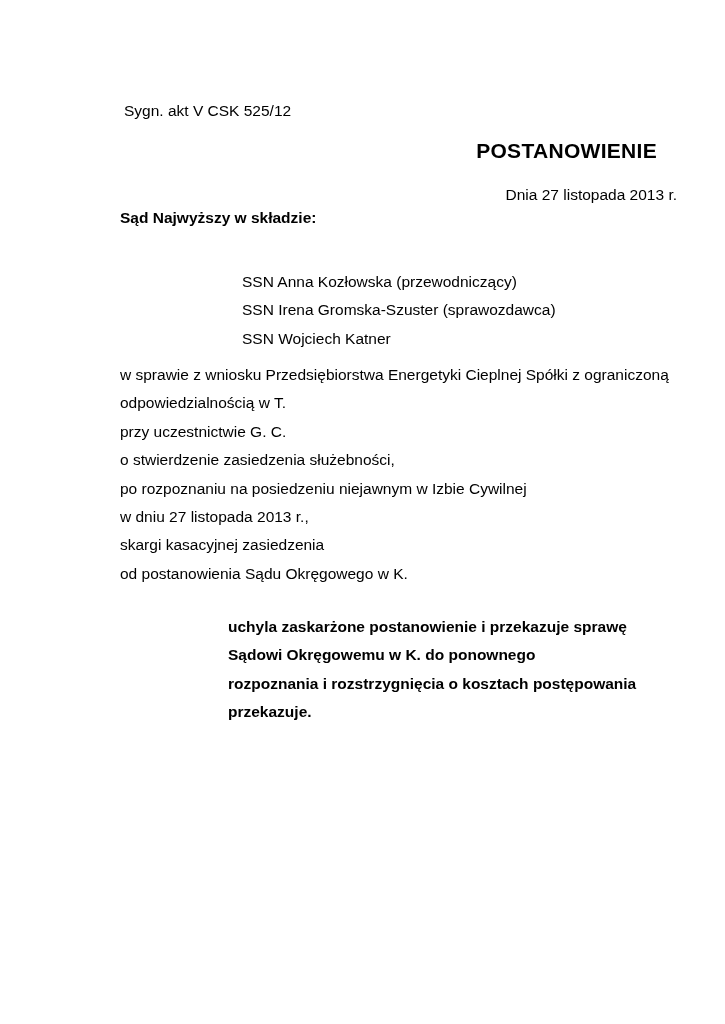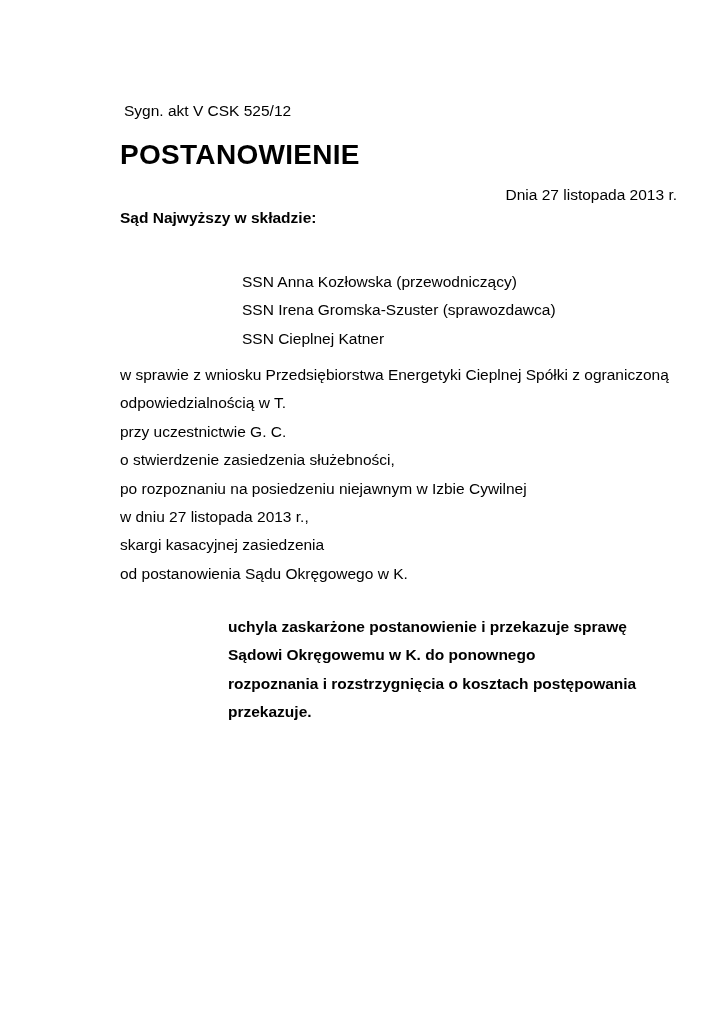--- a/index.html
+++ b/index.html
@@ -19,24 +19,24 @@
     }
     .case-number {
       position: absolute;
       top: 102px;
       left: 124px;
       white-space: nowrap;
     }
     .doc-title {
       position: absolute;
       top: 139px;
-      left: 120px;
+      left: 112px;
       width: 545px;
-      text-align: left;
-      font-size: 28px;
+      text-align: right;
+      font-size: 21px;
       font-weight: bold;
       letter-spacing: 0.3px;
     }
     .date-line {
       position: absolute;
       top: 186px;
       left: 132px;
       width: 545px;
       text-align: right;
       white-space: nowrap;
@@ -83,21 +83,21 @@
 
   <div class="doc-title">POSTANOWIENIE</div>
 
   <div class="date-line">Dnia 27 listopada 2013 r.</div>
 
   <div class="court-line">Sąd Najwyższy w składzie:</div>
 
   <div class="judges">
     <div class="line">SSN Anna Kozłowska (przewodniczący)</div>
     <div class="line">SSN Irena Gromska-Szuster (sprawozdawca)</div>
-    <div class="line">SSN Cieplnej Katner</div>
+    <div class="line">SSN Wojciech Katner</div>
   </div>
 
   <div class="facts">
     <div class="line">w sprawie z wniosku Przedsiębiorstwa Energetyki Cieplnej Spółki z ograniczoną</div>
     <div class="line">odpowiedzialnością w T.</div>
     <div class="line">przy uczestnictwie G. C.</div>
     <div class="line">o stwierdzenie zasiedzenia służebności,</div>
     <div class="line">po rozpoznaniu na posiedzeniu niejawnym w Izbie Cywilnej</div>
     <div class="line">w dniu 27 listopada 2013 r.,</div>
     <div class="line">skargi kasacyjnej zasiedzenia</div>

